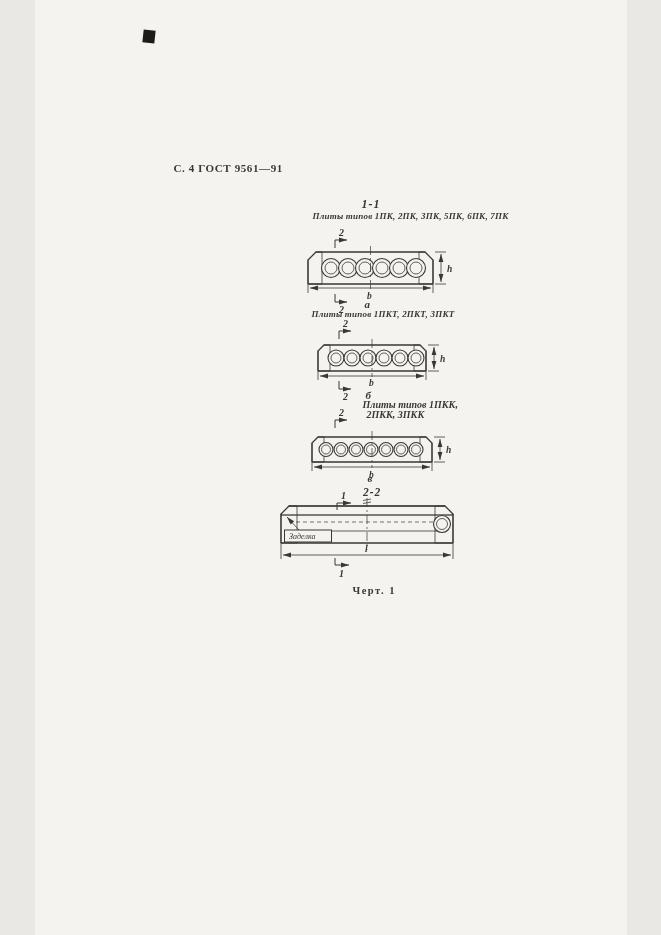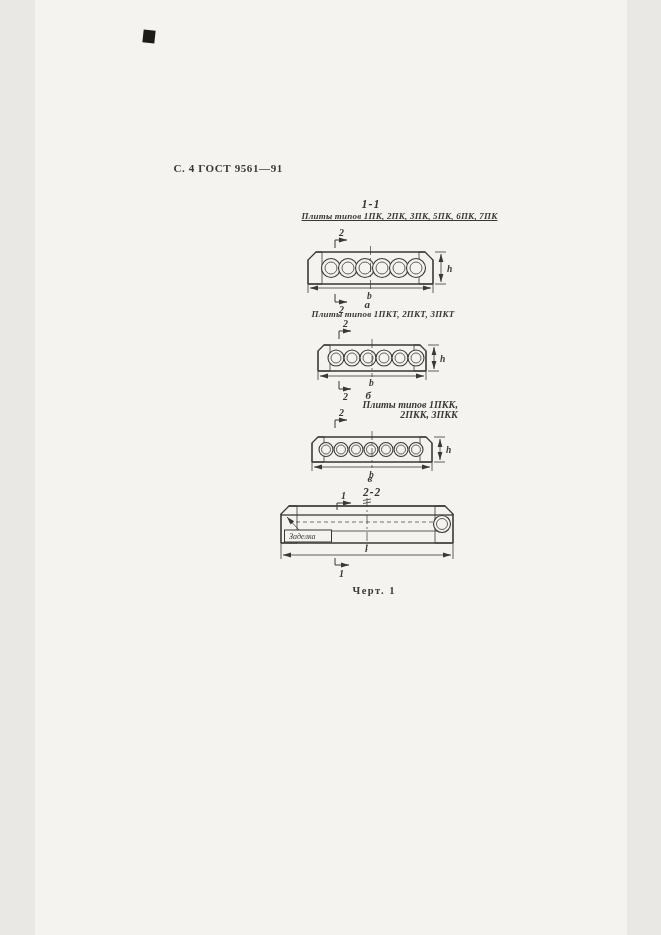--- a/index.html
+++ b/index.html
@@ -39,21 +39,21 @@
 
 <div class="page">
 
   <div class="abs spot" style="left:108px; top:30px; width:12px; height:13px; transform:rotate(6deg);"></div>
   <div class="abs spot" style="left:655px; top:424px; width:6px; height:74px;"></div>
 
   <div class="abs hdr" style="left:139px; top:162px;">С. 4 ГОСТ 9561—91</div>
 
   <div class="abs sec-label" style="left:327px; top:197px;">1-1</div>
 
-  <div class="abs dtitle" style="left:267px; top:211px;text-decoration:underline;">Плиты типов 1ПК, 2ПК, 3ПК, 5ПК, 6ПК, 7ПК</div>
+  <div class="abs dtitle" style="left:278px; top:211px;">Плиты типов 1ПК, 2ПК, 3ПК, 5ПК, 6ПК, 7ПК</div>
 
   <svg class="abs" style="left:254px; top:222px;" width="180" height="96" viewBox="0 0 180 96">
     <defs>
       <pattern id="hatchA" width="5" height="5" patternUnits="userSpaceOnUse" patternTransform="rotate(45)">
         <line x1="2.5" y1="0" x2="2.5" y2="5" stroke="currentColor" stroke-width="0.9"></line>
       </pattern>
       <marker id="arwA" markerWidth="9" markerHeight="6" refX="8.5" refY="3" orient="auto-start-reverse" markerUnits="userSpaceOnUse">
         <path d="M0.5,0.6 L8.5,3 L0.5,5.4 Z" fill="currentColor"></path>
       </marker>
     </defs>
@@ -165,21 +165,21 @@
     <g>
       <path class="lnmid" d="M40,63 V71 H52" marker-end="url(#arwB)"></path>
       <text class="num" x="44" y="82">2</text>
     </g>
   </svg>
 
   <div class="abs sub" style="left:331px; top:389px;">б</div>
 
   <div class="abs dtitle2" style="left:328px; top:400px;">
     <div>Плиты типов 1ПКК,</div>
-    <div style="padding-left:4px;text-align:right;">2ПКК, 3ПКК</div>
+    <div style="padding-left:4px;">2ПКК, 3ПКК</div>
   </div>
 
   <svg class="abs" style="left:258px; top:408px;" width="182" height="76" viewBox="0 0 182 76">
     <defs>
       <pattern id="hatchC" width="5" height="5" patternUnits="userSpaceOnUse" patternTransform="rotate(45)">
         <line x1="2.5" y1="0" x2="2.5" y2="5" stroke="currentColor" stroke-width="0.9"></line>
       </pattern>
       <marker id="arwC" markerWidth="9" markerHeight="6" refX="8.5" refY="3" orient="auto-start-reverse" markerUnits="userSpaceOnUse">
         <path d="M0.5,0.6 L8.5,3 L0.5,5.4 Z" fill="currentColor"></path>
       </marker>

